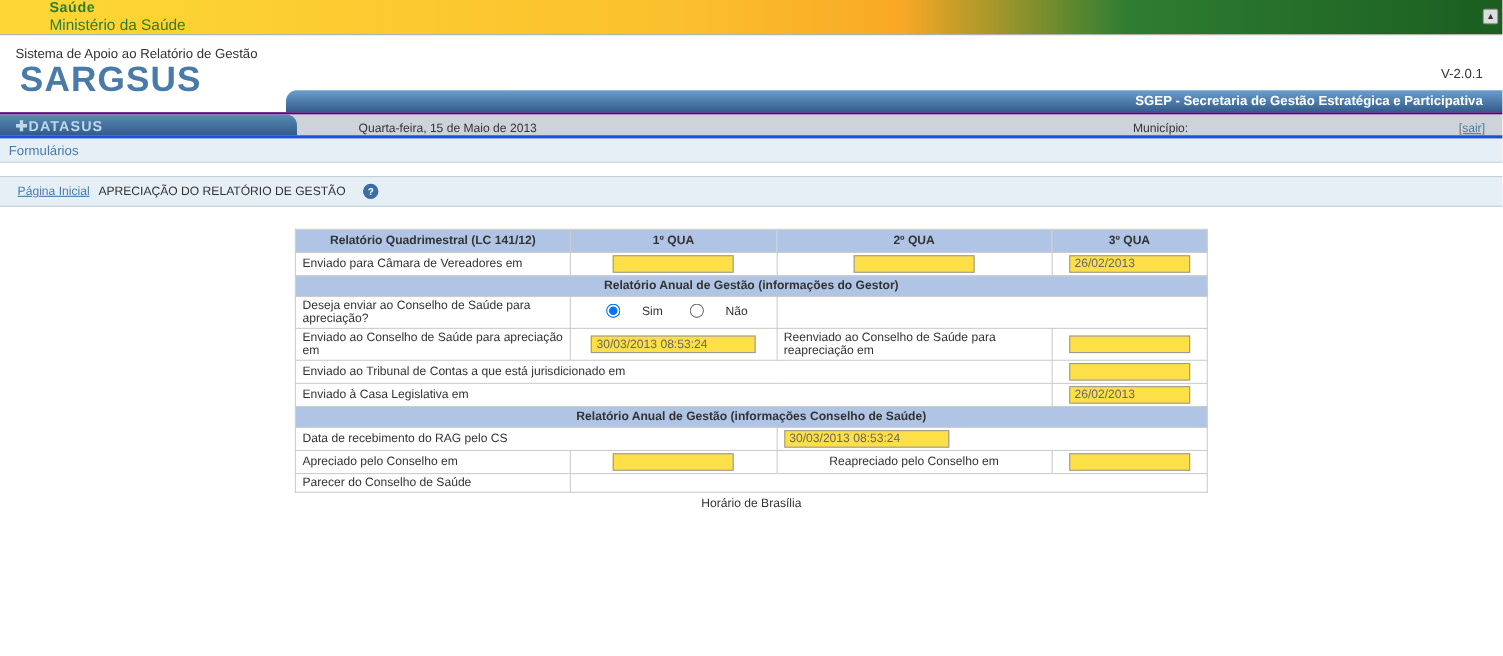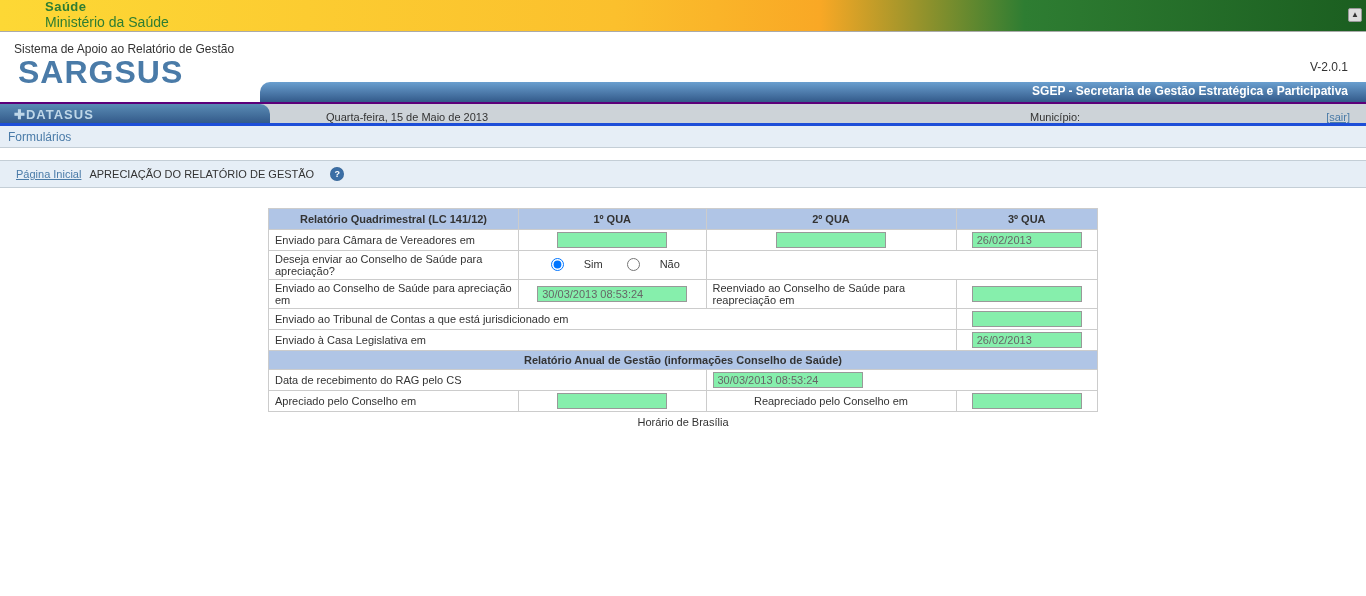--- a/index.html
+++ b/index.html
@@ -28,21 +28,21 @@
 .help-icon { width: 14px; height: 14px; background: radial-gradient(circle, #3b6ea5 60%, #1a3a5a 100%); border-radius: 50%; color: #fff; font-size: 9px; font-weight: bold; text-align: center; line-height: 14px; margin-left: 8px; }
 .content { padding: 20px 10px 10px; }
 .page-label { font-weight: bold; font-size: 12px; padding-left: 2px; margin-bottom: 18px; }
 
 .form-table { margin: 0 auto; width: 830px; border-collapse: collapse; font-size: 11px; }
 .form-table td, .form-table th { border: 1px solid #ccc; padding: 2px 6px; vertical-align: middle; }
 .form-table th { background: #b0c5e6; color: #333; font-weight: bold; text-align: center; padding: 4px; }
 .form-table .section-hdr { background: #b0c5e6; text-align: center; font-weight: bold; padding: 3px; }
 .form-table .row-label { background: #fff; text-align: left; width: 250px; }
 .form-table .cell { background: #fff; text-align: center; }
-input[type=text] { background: #86efac; border: 1px solid #999; padding: 1px 4px; font-size: 11px; color: #666; height: 16px; }
+input[type=text] { background: #fde047; border: 1px solid #999; padding: 1px 4px; font-size: 11px; color: #666; height: 16px; }
 input.w1 { width: 110px; }
 input.w2 { width: 150px; }
 .radios { display: inline-flex; align-items: center; gap: 18px; }
 .radios input { margin: 0 2px 0 6px; }
 
 .footer-note { width: 830px; margin: 4px auto 16px; text-align: center; font-size: 11px; color: #333; }
 </style>
 </head>
 <body>
 
@@ -91,20 +91,23 @@
       <th>2º QUA</th>
       <th>3º QUA</th>
     </tr>
     <tr>
       <td class="row-label">Enviado para Câmara de Vereadores em</td>
       <td class="cell"><input type="text" class="w1" readonly="" style=""></td>
       <td class="cell"><input type="text" class="w1" readonly="" style=""></td>
       <td class="cell"><input type="text" class="w1" readonly="" value="26/02/2013" style=""></td>
     </tr>
     <tr>
+      <td colspan="4" class="section-hdr">Relatório Anual de Gestão (informações do Gestor)</td>
+    </tr>
+    <tr>
       <td class="row-label">Deseja enviar ao Conselho de Saúde para apreciação?</td>
       <td class="cell">
         <span class="radios">
           <input type="radio" name="deseja" checked="" style="">
               <span>Sim</span>
           <input type="radio" name="deseja" style="">
               <span>Não</span>
         </span>
       </td>
       <td class="cell" colspan="2"></td>
@@ -129,17 +132,21 @@
     <tr>
       <td class="row-label" colspan="2">Data de recebimento do RAG pelo CS</td>
       <td class="cell" colspan="2" style="text-align:left"><input type="text" class="w2" readonly="" value="30/03/2013 08:53:24" style=""></td>
     </tr>
     <tr>
       <td class="row-label">Apreciado pelo Conselho em</td>
       <td class="cell"><input type="text" class="w1" readonly="" style=""></td>
       <td class="row-label" style="text-align:center">Reapreciado pelo Conselho em</td>
       <td class="cell"><input type="text" class="w1" readonly="" style=""></td>
     </tr>
+    <tr>
+      <td class="row-label">Parecer do Conselho de Saúde</td>
+      <td class="cell" colspan="3"></td>
+    </tr>
   </tbody>
     </table>
 
   <div class="footer-note">Horário de Brasília</div>
 </div>
 
 </body></html>

